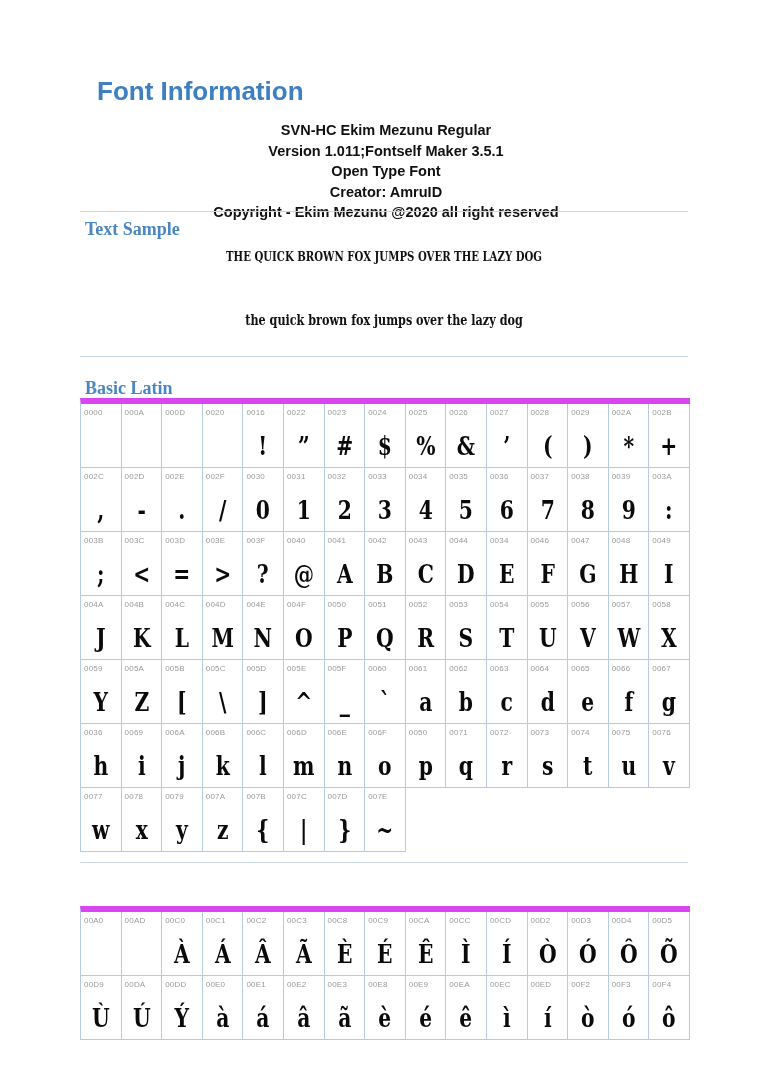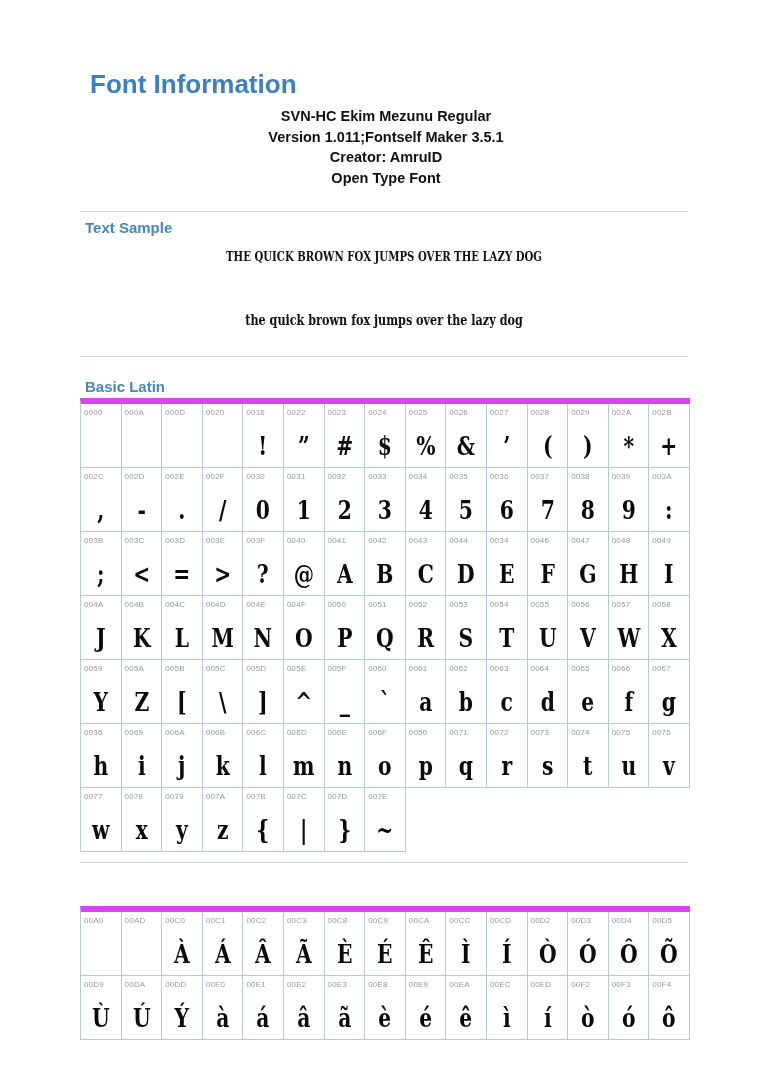--- a/index.html
+++ b/index.html
@@ -1,22 +1,22 @@
 <!DOCTYPE html>
 <html><head>
 <meta charset="utf-8">
 <style>
   html, body { margin: 0; padding: 0; background: #ffffff; }
   body { width: 768px; height: 1087px; position: relative; overflow: hidden;
          font-family: "Liberation Sans", sans-serif; color: #111; }
   .page { position: absolute; left: 84px; top: 62px; width: 604px; }
-  .title { font-size: 26px; font-weight: bold; color: #3d7fc1; line-height: 32px; margin: 6px; }
+  .title { font-size: 26px; font-weight: bold; color: #3d7fc1; line-height: 32px; margin: 13px; }
   .info-line { font-size: 14.5px; font-weight: bold; color: #111; line-height: 20.5px; text-align: center; }
   .rule { position: absolute; left: 80px; width: 608px; height: 0; border-top: 1.5px solid #c9d6e4; }
-  .section-h { position: absolute; left: 85px; font-size: 15px; font-weight: bold; color: #4a86bf; }
+  .section-h { position: absolute; left: 85px; font-size: 18px; font-weight: bold; color: #4a86bf; font-family: Liberation Serif, serif; }
   .sample { position: absolute; left: 80px; width: 608px; text-align: center;
             font-family: "DejaVu Serif", "Liberation Serif", serif; font-weight: bold;
             color: #111; transform-origin: center; }
   .sample.upper { top: 249px; font-size: 13px; letter-spacing: 0px; transform: scaleX(0.78); }
   .sample.lower { top: 312px; font-size: 14px; transform: scaleX(0.8); }
   .grid { position: absolute; left: 80px; display: grid;
           grid-template-columns: repeat(15, 40.6px);
           border-top: 6px solid #d946ef; border-left: 1px solid #b7cbe0; }
   .cell { height: 64px; border-right: 1px solid #b7cbe0; border-bottom: 1px solid #b7cbe0;
           position: relative; box-sizing: border-box; background: #fff; }
@@ -26,22 +26,23 @@
                  font-size: 26px; line-height: 30px; color: #0a0a0a;
                  transform: scaleX(0.78); }
 </style>
 </head>
 <body>
 
 <div class="page">
   <h1 class="title">Font Information</h1>
   <div class="info-line">SVN-HC Ekim Mezunu Regular</div>
   <div class="info-line">Version 1.011;Fontself Maker 3.5.1</div>
+  <div class="info-line">Open Type Font</div>
   <div class="info-line">Creator: AmruID</div>
-  <div class="info-line">Open Type Font</div>
+  <div class="info-line">Copyright - Ekim Mezunu @2020 all right reserved</div>
 </div>
 
 <div class="rule" style="top:211px"></div>
 <div class="section-h" style="top:219px">Text Sample</div>
 <div class="sample upper">THE QUICK BROWN FOX JUMPS OVER THE LAZY DOG</div>
 <div class="sample lower">the quick brown fox jumps over the lazy dog</div>
 
 <div class="rule" style="top:356px"></div>
 <div class="section-h" style="top:378px">Basic Latin</div>
 <div class="grid" id="grid-basic" style="top:398px">

